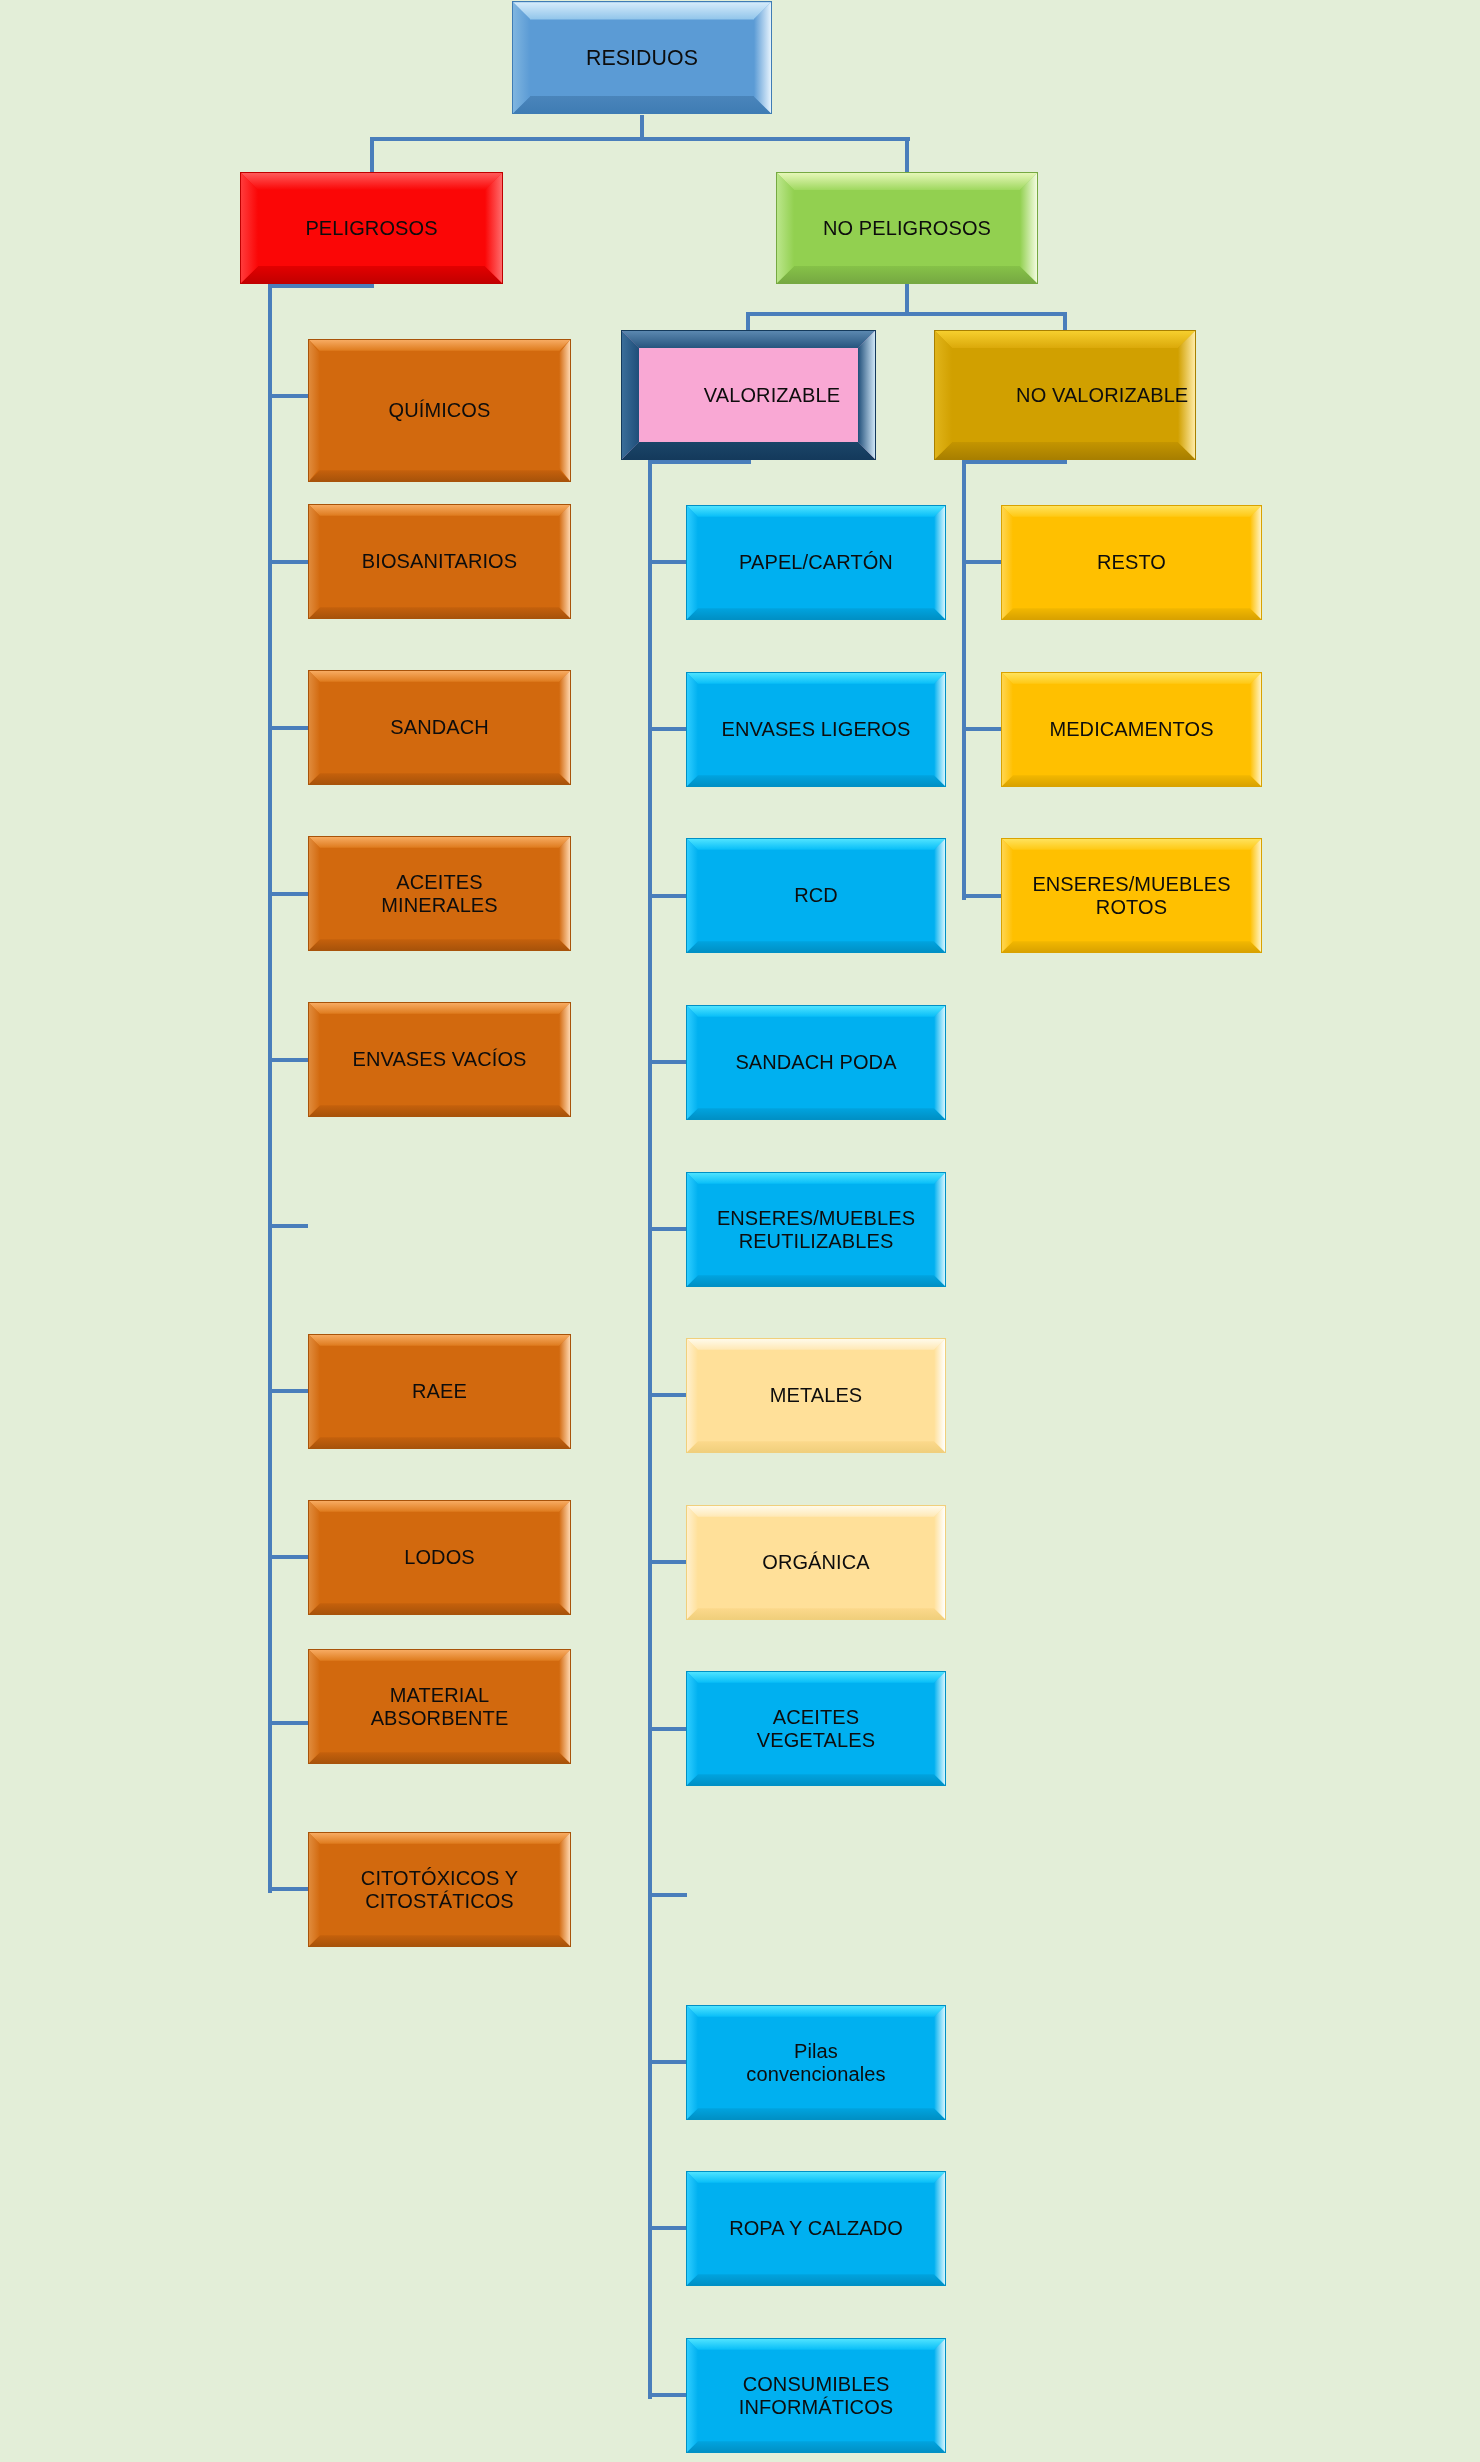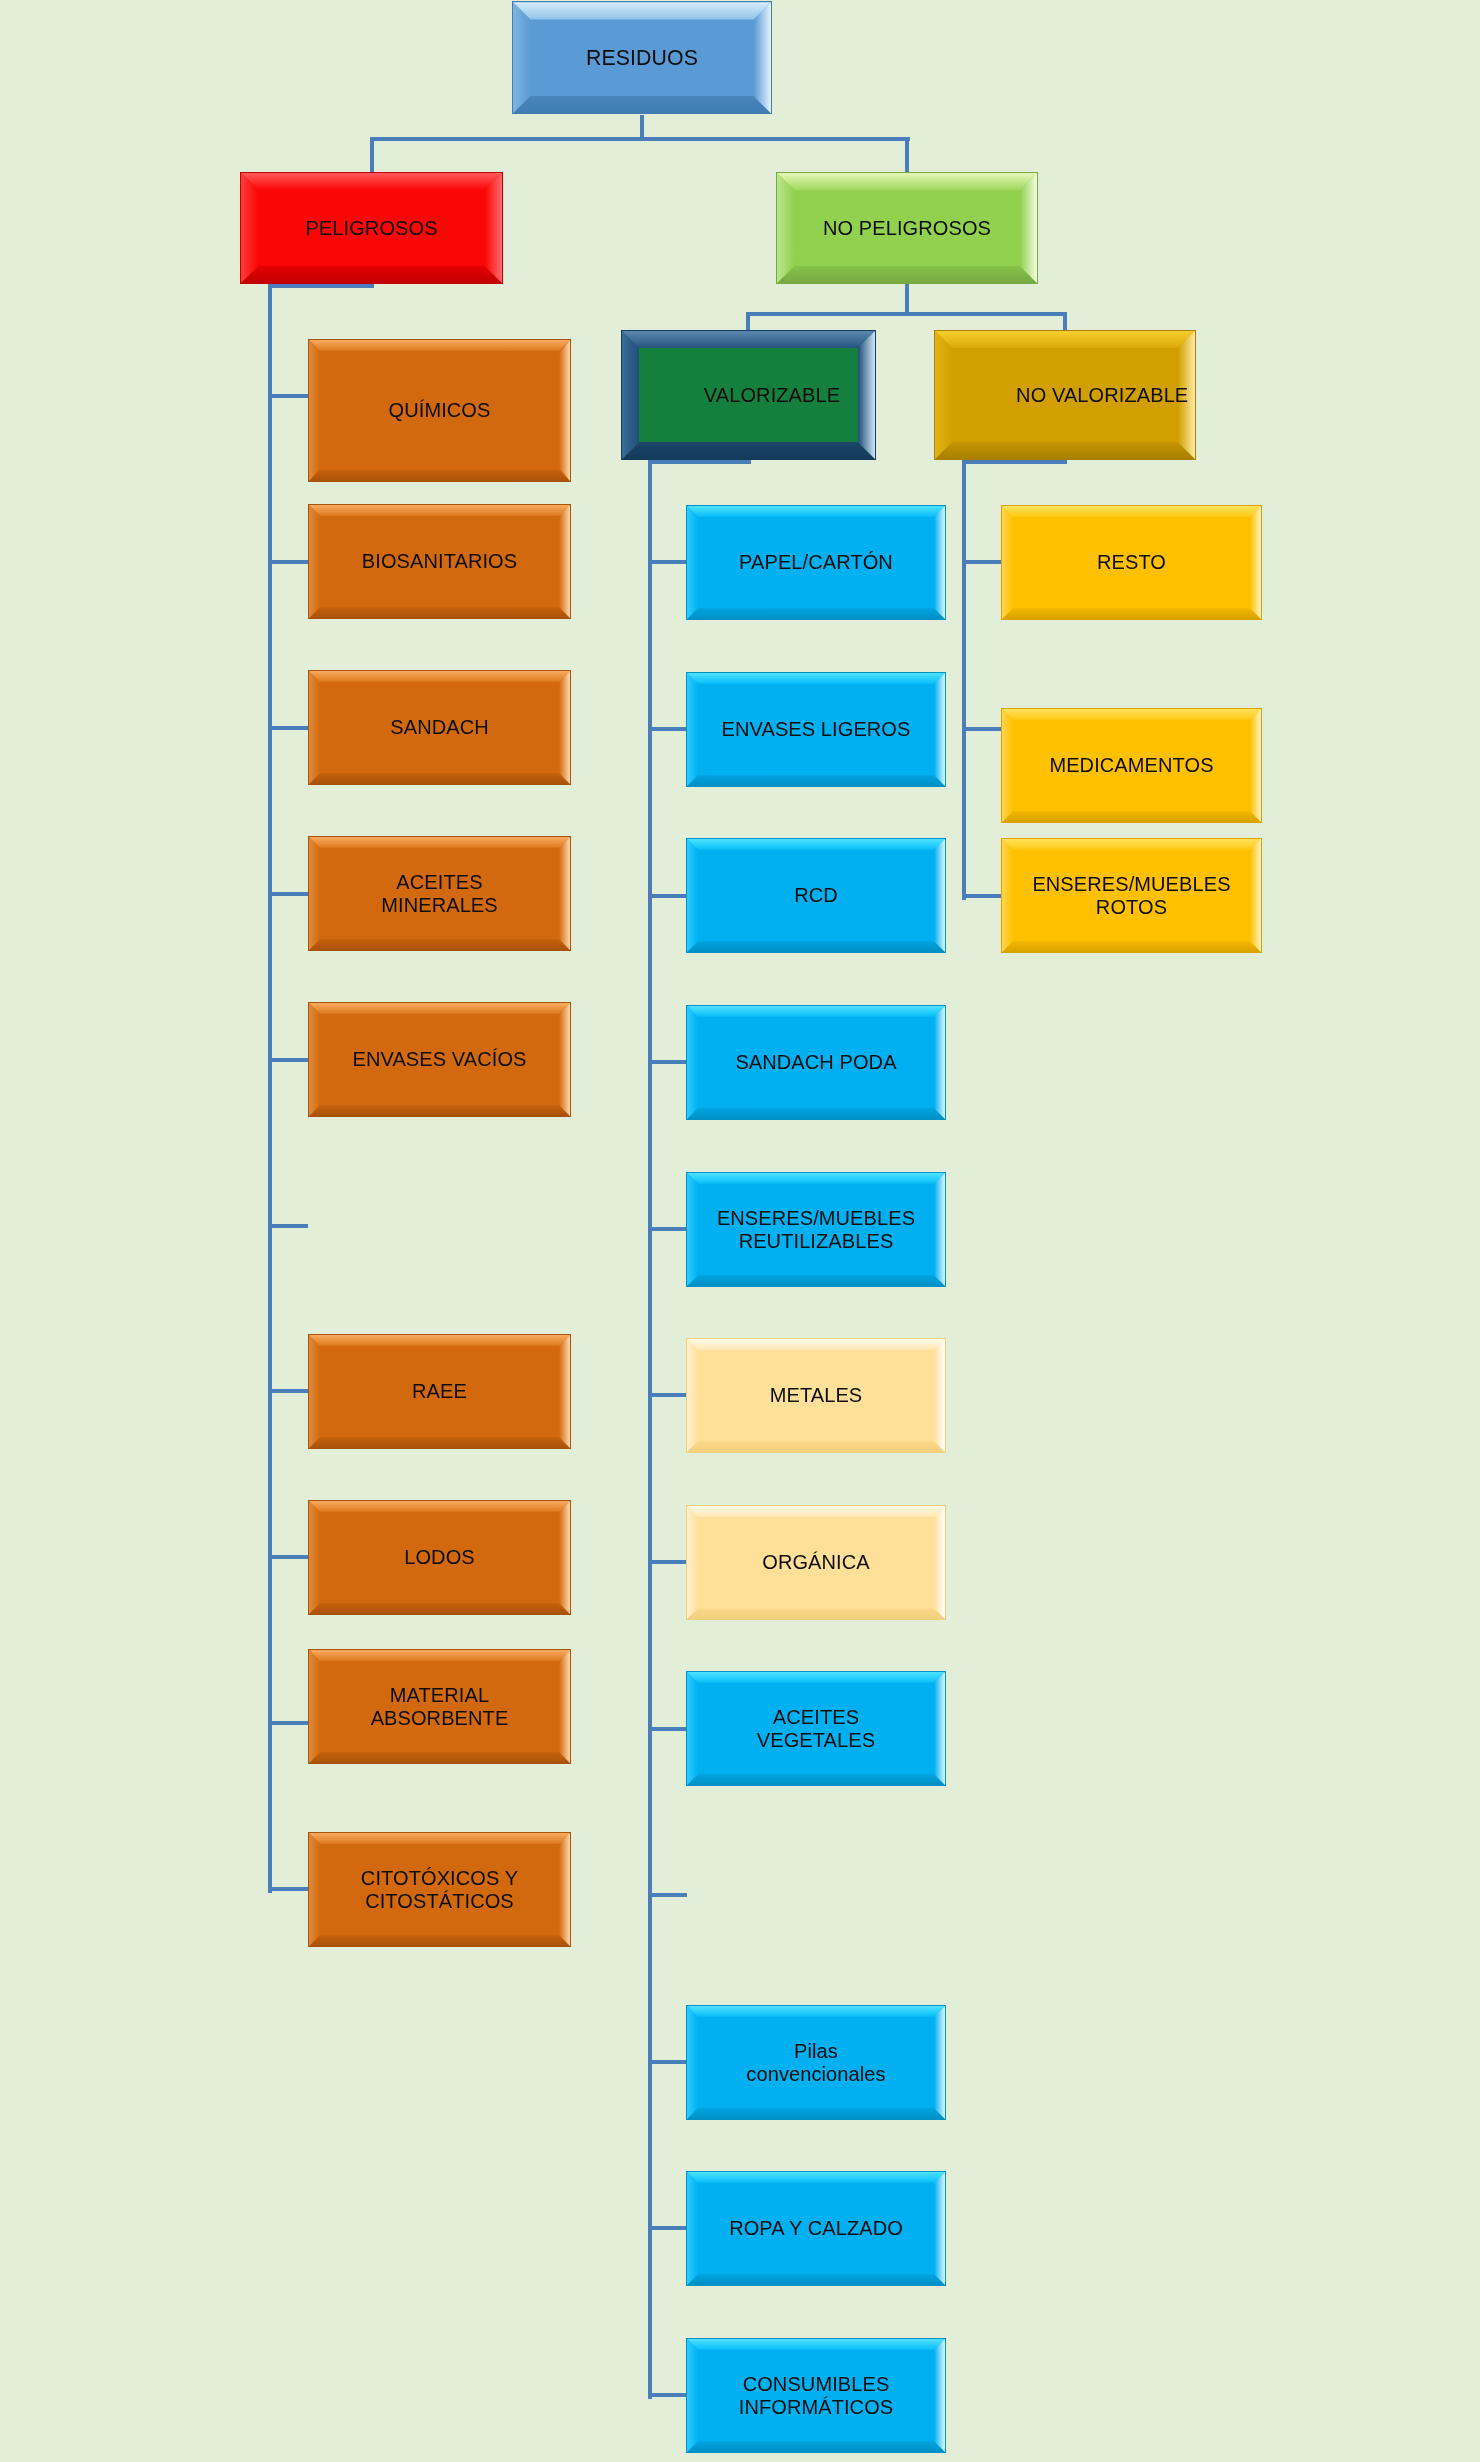--- a/index.html
+++ b/index.html
@@ -75,21 +75,21 @@
   .t-green  .bev.right  { background:linear-gradient(90deg,#92d050,#f3fbe0); }
 
   
   .t-orange { background:#d2690e; border:0.7px solid #a8530a; }
   .t-orange .bev.top    { background:linear-gradient(180deg,#f7ab62,#de7a1c); }
   .t-orange .bev.bottom { background:linear-gradient(180deg,#c6610c,#a8530a); }
   .t-orange .bev.left   { background:linear-gradient(90deg,#e08b3c,#d2690e); }
   .t-orange .bev.right  { background:linear-gradient(90deg,#d2690e,#ffd7ae); }
 
   
-  .t-steel  { background:#15803d; border:0.7px solid #143a5c;padding-left:47px; }
+  .t-steel  { background:#f9a8d4; border:0.7px solid #143a5c;padding-left:47px; }
   .t-steel  .bev.top    { background:linear-gradient(180deg,#5b88b0,#27547e); }
   .t-steel  .bev.bottom { background:linear-gradient(180deg,#1b4568,#143a5c); }
   .t-steel  .bev.left   { background:linear-gradient(90deg,#3a6d99,#1f4e79); }
   .t-steel  .bev.right  { background:linear-gradient(90deg,#1f4e79,#cfe6f7); }
 
   
   .t-darkgold { background:#d1a000; border:0.7px solid #a87f00;justify-content:flex-end; }
   .t-darkgold .bev.top    { background:linear-gradient(180deg,#f6cf2e,#dba90a); }
   .t-darkgold .bev.bottom { background:linear-gradient(180deg,#c49500,#a87f00); }
   .t-darkgold .bev.left   { background:linear-gradient(90deg,#e0b41a,#d1a000); }
@@ -342,21 +342,21 @@
     <div class="conn" style="left: 962px; top: 460px; width: 105px; height: 4px;"></div>
     <div class="conn" style="left: 962px; top: 560px; width: 39px; height: 4px;"></div>
     <div class="node t-gold" style="left: 1001px; top: 505px; width: 261px; height: 115px; font-size: 20px;">
       <div class="bev top" style="height: 10.7px; clip-path: polygon(0px 0px, 100% 0px, 95.9184% 100%, 4.08163% 100%);"></div>
       <div class="bev bottom" style="height: 10.7px; clip-path: polygon(4.08163% 0px, 95.9184% 0px, 100% 100%, 0px 100%);"></div>
       <div class="bev left" style="width: 10.7px; clip-path: polygon(0px 0px, 100% 9.30233%, 100% 90.6977%, 0px 100%);"></div>
       <div class="bev right" style="width: 10.7px; clip-path: polygon(0px 9.30233%, 100% 0px, 100% 100%, 0px 90.6977%);"></div>
       <div class="lbl">RESTO</div>
     </div>
     <div class="conn" style="left: 962px; top: 727px; width: 39px; height: 4px;"></div>
-    <div class="node t-gold" style="left: 1001px; top: 672px; width: 261px; height: 115px; font-size: 20px; margin-top: 36px;">
+    <div class="node t-gold" style="left: 1001px; top: 672px; width: 261px; height: 115px; font-size: 20px;">
       <div class="bev top" style="height: 10.7px; clip-path: polygon(0px 0px, 100% 0px, 95.9184% 100%, 4.08163% 100%);"></div>
       <div class="bev bottom" style="height: 10.7px; clip-path: polygon(4.08163% 0px, 95.9184% 0px, 100% 100%, 0px 100%);"></div>
       <div class="bev left" style="width: 10.7px; clip-path: polygon(0px 0px, 100% 9.30233%, 100% 90.6977%, 0px 100%);"></div>
       <div class="bev right" style="width: 10.7px; clip-path: polygon(0px 9.30233%, 100% 0px, 100% 100%, 0px 90.6977%);"></div>
       <div class="lbl">MEDICAMENTOS</div>
     </div>
     <div class="conn" style="left: 962px; top: 894px; width: 39px; height: 4px;"></div>
     <div class="node t-gold" style="left: 1001px; top: 838px; width: 261px; height: 115px; font-size: 20px;">
       <div class="bev top" style="height: 10.7px; clip-path: polygon(0px 0px, 100% 0px, 95.9184% 100%, 4.08163% 100%);"></div>
       <div class="bev bottom" style="height: 10.7px; clip-path: polygon(4.08163% 0px, 95.9184% 0px, 100% 100%, 0px 100%);"></div>

